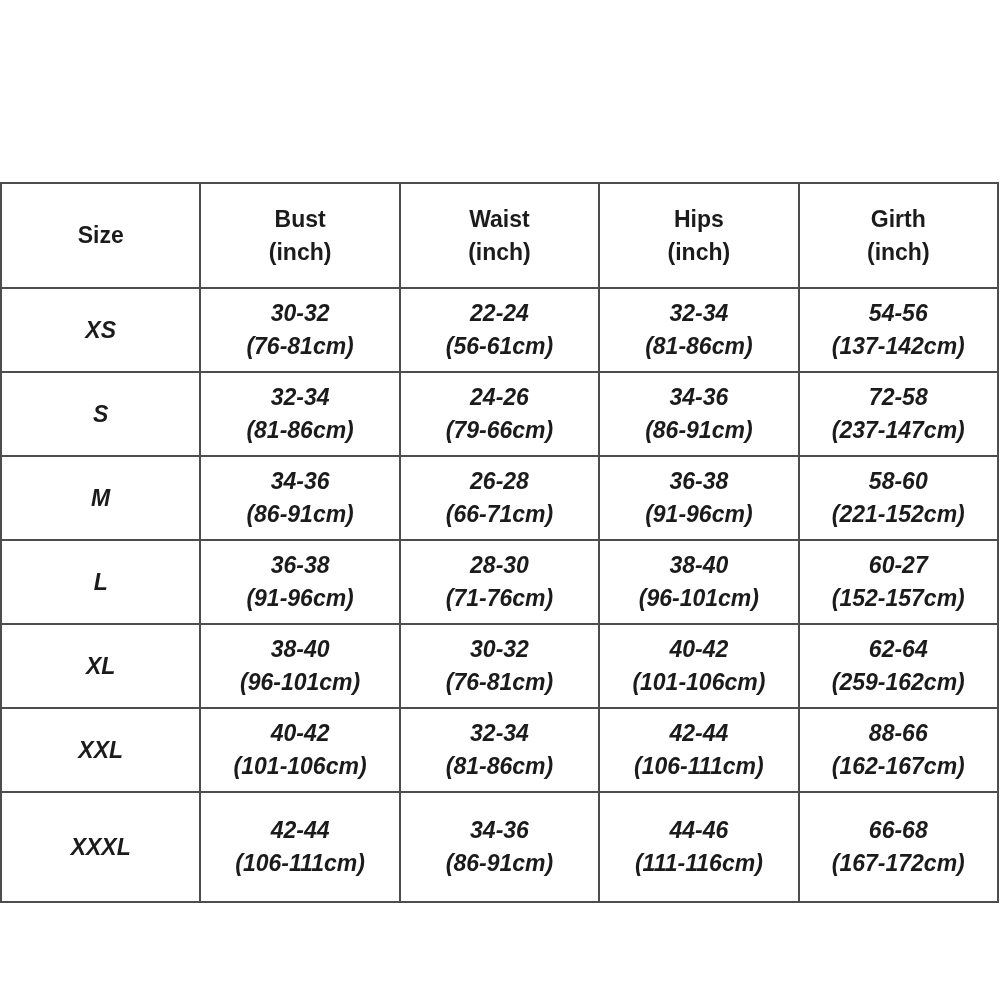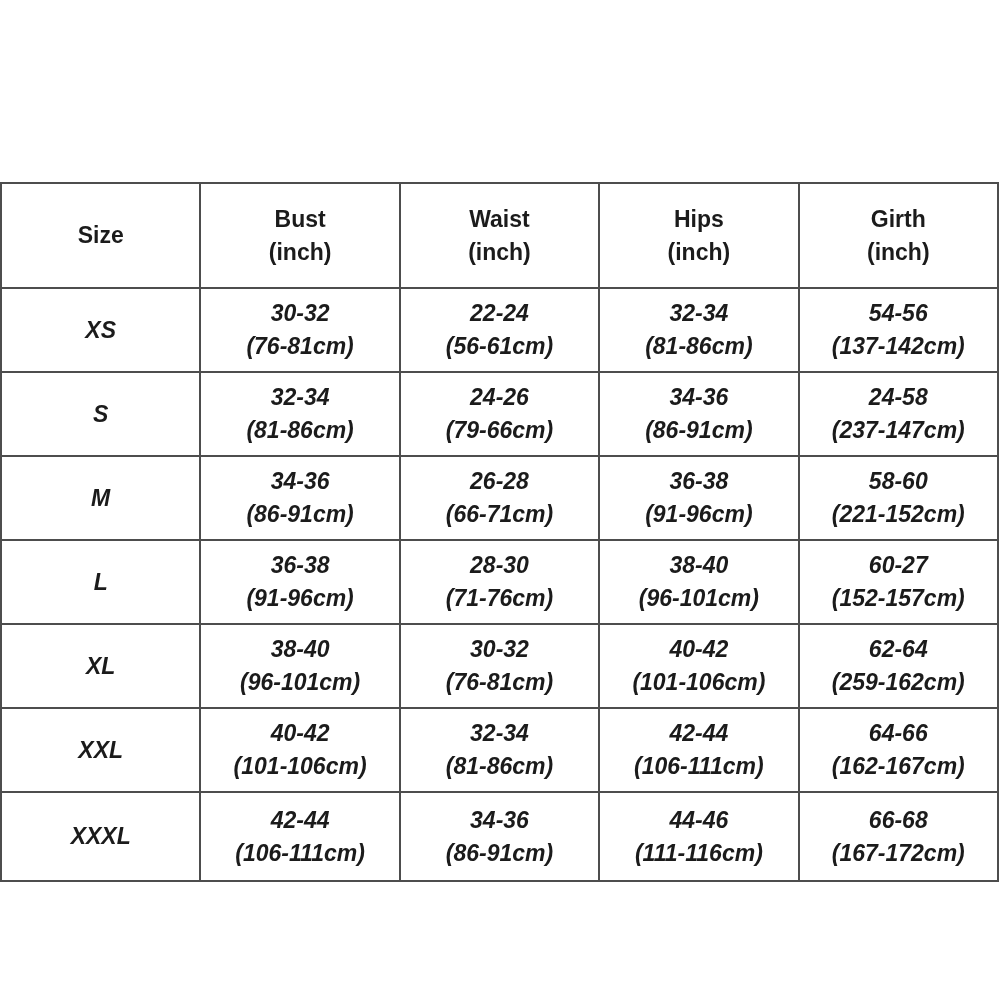--- a/index.html
+++ b/index.html
@@ -36,21 +36,21 @@
     border: 2px solid #4d4d4d;
     text-align: center;
     vertical-align: middle;
     padding: 0;
     font-weight: 700;
     background: #ffffff;
   }
   .size-table col { width: 20%; }
   .size-table thead tr { height: 105px; }
   .size-table tbody tr { height: 84px; font-style: italic; }
-  .size-table tbody tr:last-child { height: 89px; margin-top: 8px; }
+  .size-table tbody tr:last-child { height: 110px; margin-top: 8px; }
   .line {
     display: block;
     font-size: 23px;
     line-height: 33px;
     font-weight: 700;
   }
   .line:empty { display: none; }
 </style>
 </head>
 <body>
@@ -123,21 +123,21 @@
         </td>
         <td>
           <span class="line">24-26</span>
           <span class="line">(79-66cm)</span>
         </td>
         <td>
           <span class="line">34-36</span>
           <span class="line">(86-91cm)</span>
         </td>
         <td>
-          <span class="line">24-58</span>
+          <span class="line">72-58</span>
           <span class="line">(237-147cm)</span>
         </td>
       </tr>
 
       <tr>
         <td>
             <span class="line">M</span>
           </td>
         <td>
           <span class="line">34-36</span>
@@ -211,21 +211,21 @@
         </td>
         <td>
           <span class="line">32-34</span>
           <span class="line">(81-86cm)</span>
         </td>
         <td>
           <span class="line">42-44</span>
           <span class="line">(106-111cm)</span>
         </td>
         <td>
-          <span class="line">64-66</span>
+          <span class="line">88-66</span>
           <span class="line">(162-167cm)</span>
         </td>
       </tr>
 
       <tr>
         <td>
             <span class="line">XXXL</span>
           </td>
         <td>
           <span class="line">42-44</span>

